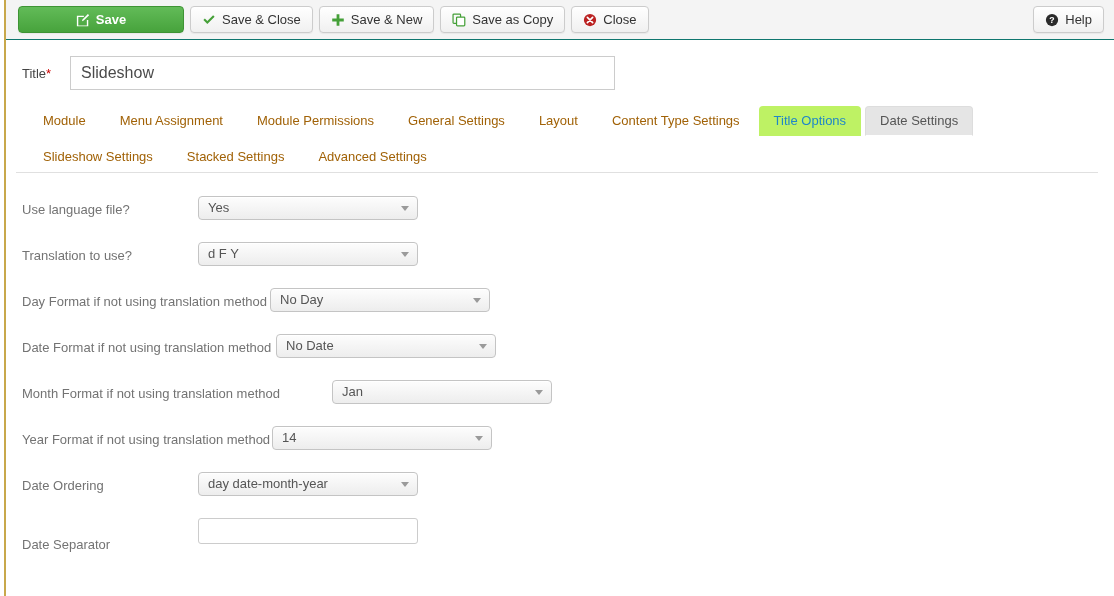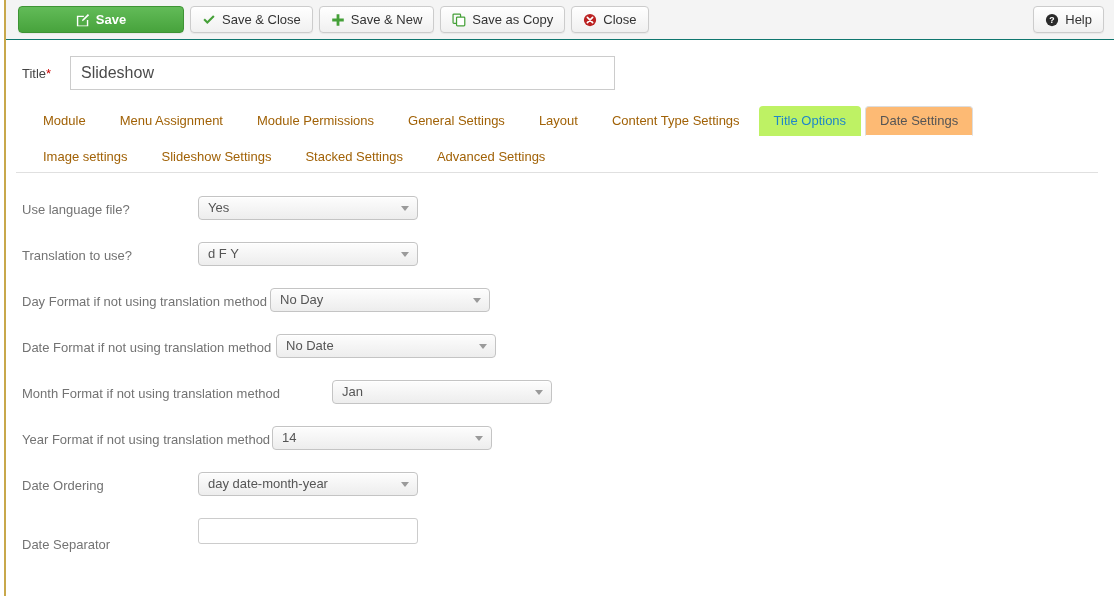--- a/index.html
+++ b/index.html
@@ -141,21 +141,21 @@
     white-space: nowrap;
     line-height: 1.1;
     box-sizing: border-box;
   }
   .tab.hovered {
     background: #bef264;
     color: #1f86c9;
     border: 1px solid transparent;
   }
   .tab.active {
-    background: #fdba74;
+    background: #e5e5e5;
     color: #555555;
     border: 1px solid #dddddd;
     border-bottom-color: #ffffff;
   }
   #tabs-divider {
     position: absolute;
     left: 16px;
     top: 172px;
     width: 1082px;
     height: 1px;
@@ -312,21 +312,20 @@
 <div id="tabs">
   <div id="tab-rows">
       <div class="tab"><span>Module</span></div>
       <div class="tab"><span>Menu Assignment</span></div>
       <div class="tab"><span>Module Permissions</span></div>
       <div class="tab"><span>General Settings</span></div>
       <div class="tab"><span>Layout</span></div>
       <div class="tab"><span>Content Type Settings</span></div>
       <div class="tab hovered"><span>Title Options</span></div>
       <div class="tab active"><span>Date Settings</span></div>
-      <div class="tab"><span>Image settings</span></div>
       <div class="tab"><span>Slideshow Settings</span></div>
       <div class="tab"><span>Stacked Settings</span></div>
       <div class="tab"><span>Advanced Settings</span></div>
     </div>
 </div>
 <div id="tabs-divider"></div>
 
 <div id="form">
     <div class="field">
       <div class="field-label" style="width: 186px;">Use language file?</div>

